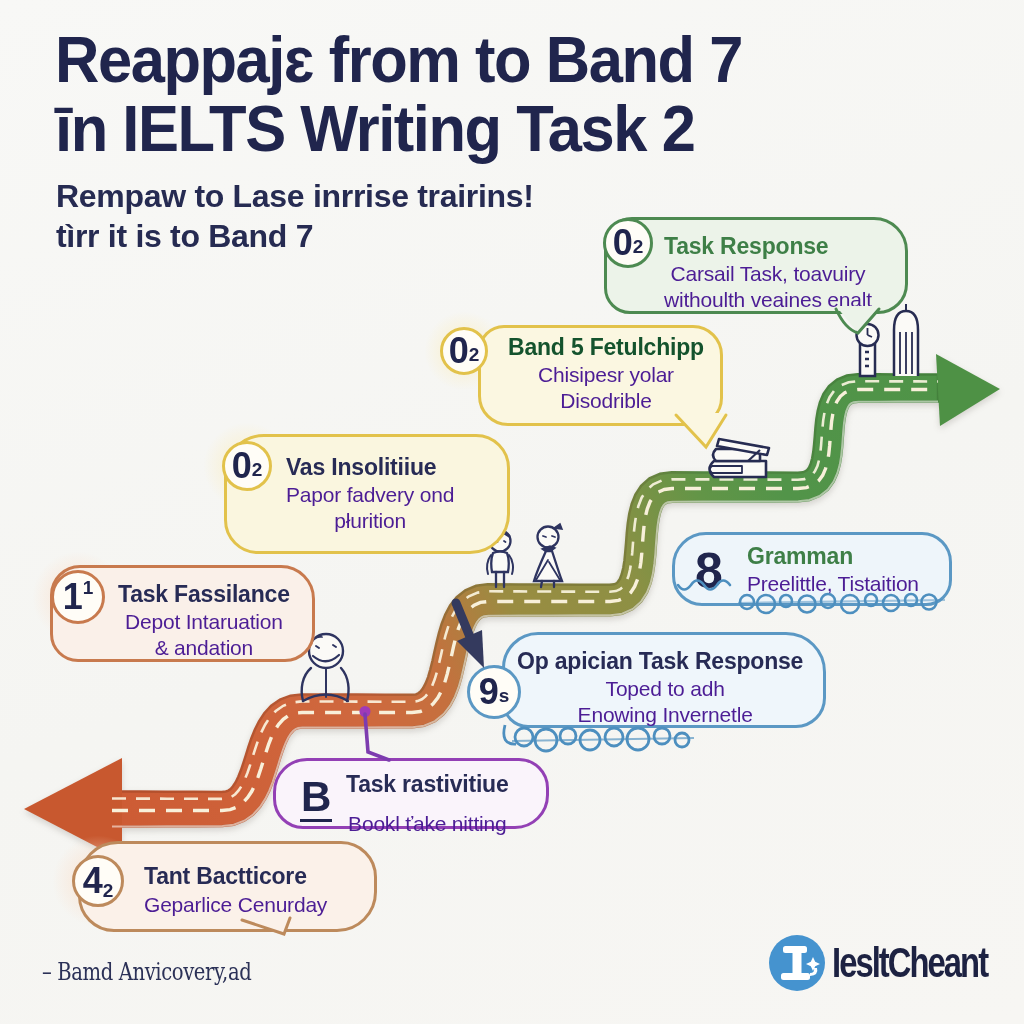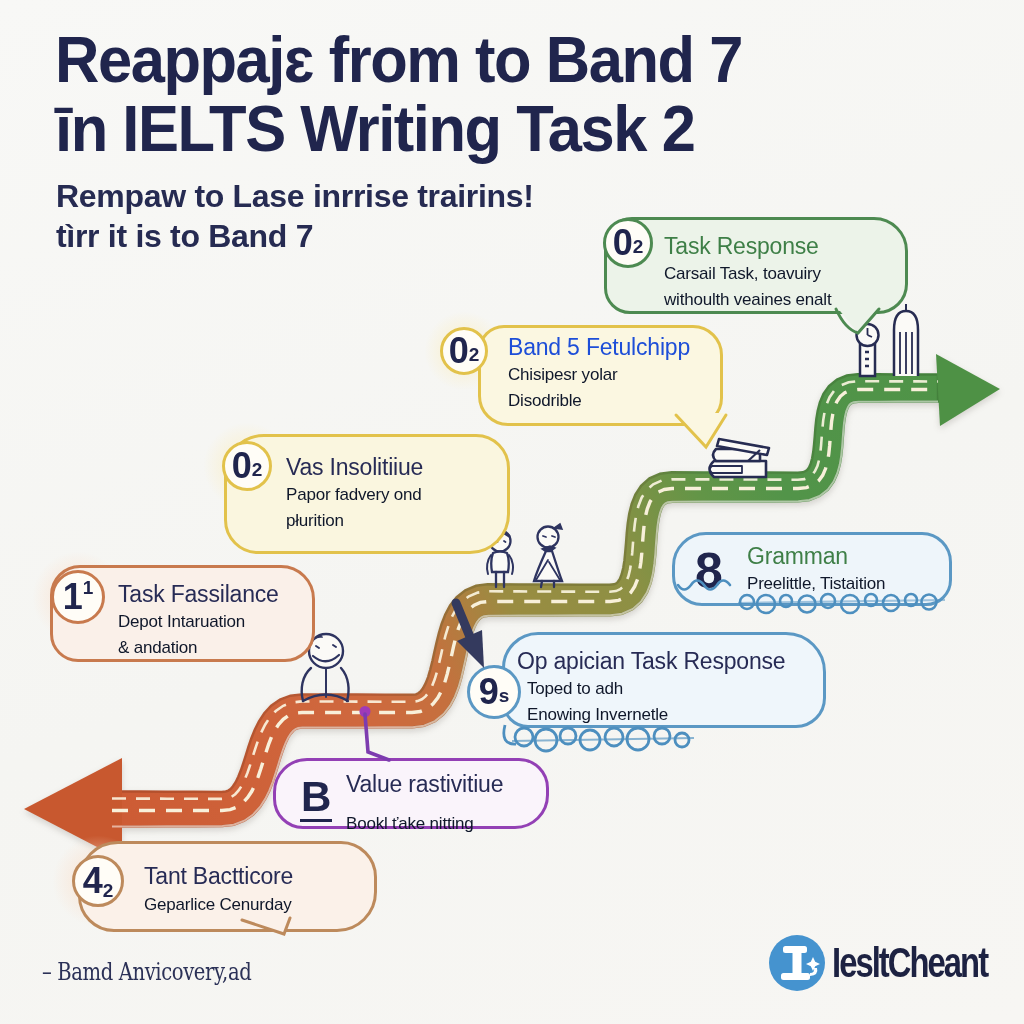--- a/index.html
+++ b/index.html
@@ -9,22 +9,22 @@
   .layer{position:absolute;left:0;top:0;width:1024px;height:1024px;pointer-events:none;}
   
   .title{position:absolute;left:55px;top:26px;color:#20254d;font-weight:bold;
          font-size:64px;line-height:69px;letter-spacing:-1.5px;white-space:nowrap;
          transform:scaleX(0.96);transform-origin:left top;}
   .subtitle{position:absolute;left:56px;top:176px;color:#262b52;font-weight:bold;
          font-size:32px;line-height:40px;letter-spacing:-0.3px;white-space:nowrap;}
   
   .bubble{position:absolute;border-style:solid;border-width:3px;box-sizing:border-box;}
   .bubble .content{position:absolute;white-space:nowrap;}
-  .b-title{font-weight:normal;font-size:23px;line-height:26px;color:#272b55;letter-spacing:-0.2px;}
-  .b-line{font-size:17px;line-height:26px;color:#0f172a;letter-spacing:-0.2px;}
+  .b-title{font-weight:bold;font-size:23px;line-height:26px;color:#272b55;letter-spacing:-0.2px;}
+  .b-line{font-size:21px;line-height:26px;color:#4c1d95;letter-spacing:-0.2px;text-align:center;}
   .badge{position:absolute;border-radius:50%;border-style:solid;border-width:3px;
          background:#fffdf7;box-sizing:border-box;display:flex;align-items:center;
          justify-content:center;color:#20254d;}
   .badge .bmain{font-weight:bold;font-size:36px;line-height:1;}
   .badge .bsmall{font-weight:bold;font-size:19px;line-height:1;}
   .badge .sub{align-self:flex-end;margin-bottom:4px;}
   .badge .sup{align-self:flex-start;margin-top:5px;}
   .badge .mid{align-self:center;margin-top:6px;}
   .glow{position:absolute;border-radius:50%;}
   .big8{position:absolute;font-weight:bold;font-size:50px;color:#20254d;line-height:1;}
@@ -146,21 +146,21 @@
       <div class="b-line">withoulth veaines enalt</div>
     </div>
   </div>
   <div class="badge" style="left: 603px; top: 218px; width: 50px; height: 50px; z-index: 4; border-color: rgb(77, 138, 81);">
     <span class="bmain">0</span>
       <span class="bsmall mid">2</span>
   </div>
 
   <div class="bubble" style="left: 478px; top: 325px; width: 245px; height: 101px; border-radius: 26px 30px 28px; z-index: 3; border-color: rgb(226, 194, 75); background-color: rgb(251, 247, 225);">
     <div class="content" style="left:27px;top:6px;">
-      <div class="b-title" style="color: #1d4ed8;">Band 5 Fetulchipp</div>
+      <div class="b-title" style="color: #14532d;">Band 5 Fetulchipp</div>
       <div class="b-line" style="margin-top:2px">Chisipesr yolar</div>
       <div class="b-line">Disodrible</div>
     </div>
   </div>
   <div class="badge" style="left: 440px; top: 327px; width: 48px; height: 48px; z-index: 4; border-color: rgb(226, 194, 75);">
     <span class="bmain">0</span>
       <span class="bsmall mid">2</span>
   </div>
 
   <div class="bubble" style="left: 224px; top: 434px; width: 286px; height: 120px; border-radius: 40px 34px; z-index: 3; border-color: rgb(226, 194, 75); background-color: rgb(250, 246, 223);">
@@ -202,21 +202,21 @@
       <div class="b-line" style="margin-left:10px">Enowing Invernetle</div>
     </div>
   </div>
   <div class="badge" style="left: 467px; top: 665px; width: 54px; height: 54px; z-index: 4; border-color: rgb(91, 152, 196);">
     <span class="bmain">9</span>
       <span class="bsmall mid">s</span>
   </div>
 
   <div class="bubble" style="left: 273px; top: 758px; width: 276px; height: 71px; border-radius: 34px 30px; z-index: 3; border-color: rgb(147, 64, 181); background-color: rgb(250, 244, 251);">
     <div class="content" style="left:70px;top:10px;">
-      <div class="b-title" style="color: rgb(39, 43, 85);">Value rastivitiue</div>
+      <div class="b-title" style="color: rgb(39, 43, 85);">Task rastivitiue</div>
       <div class="b-line" style="margin-top:14px">Bookl ťake nitting</div>
     </div>
     <div class="bigB" style="left:24px;top:15px;">B</div>
   </div>
 
   <div class="bubble" style="left: 78px; top: 841px; width: 299px; height: 91px; border-radius: 40px 36px; z-index: 3; border-color: rgb(189, 138, 92); background-color: rgb(251, 241, 233);">
     <div class="content" style="left:63px;top:19px;">
       <div class="b-title" style="color: rgb(39, 43, 85);">Tant Bactticore</div>
       <div class="b-line" style="margin-top:3px">Geparlice Cenurday</div>
     </div>

